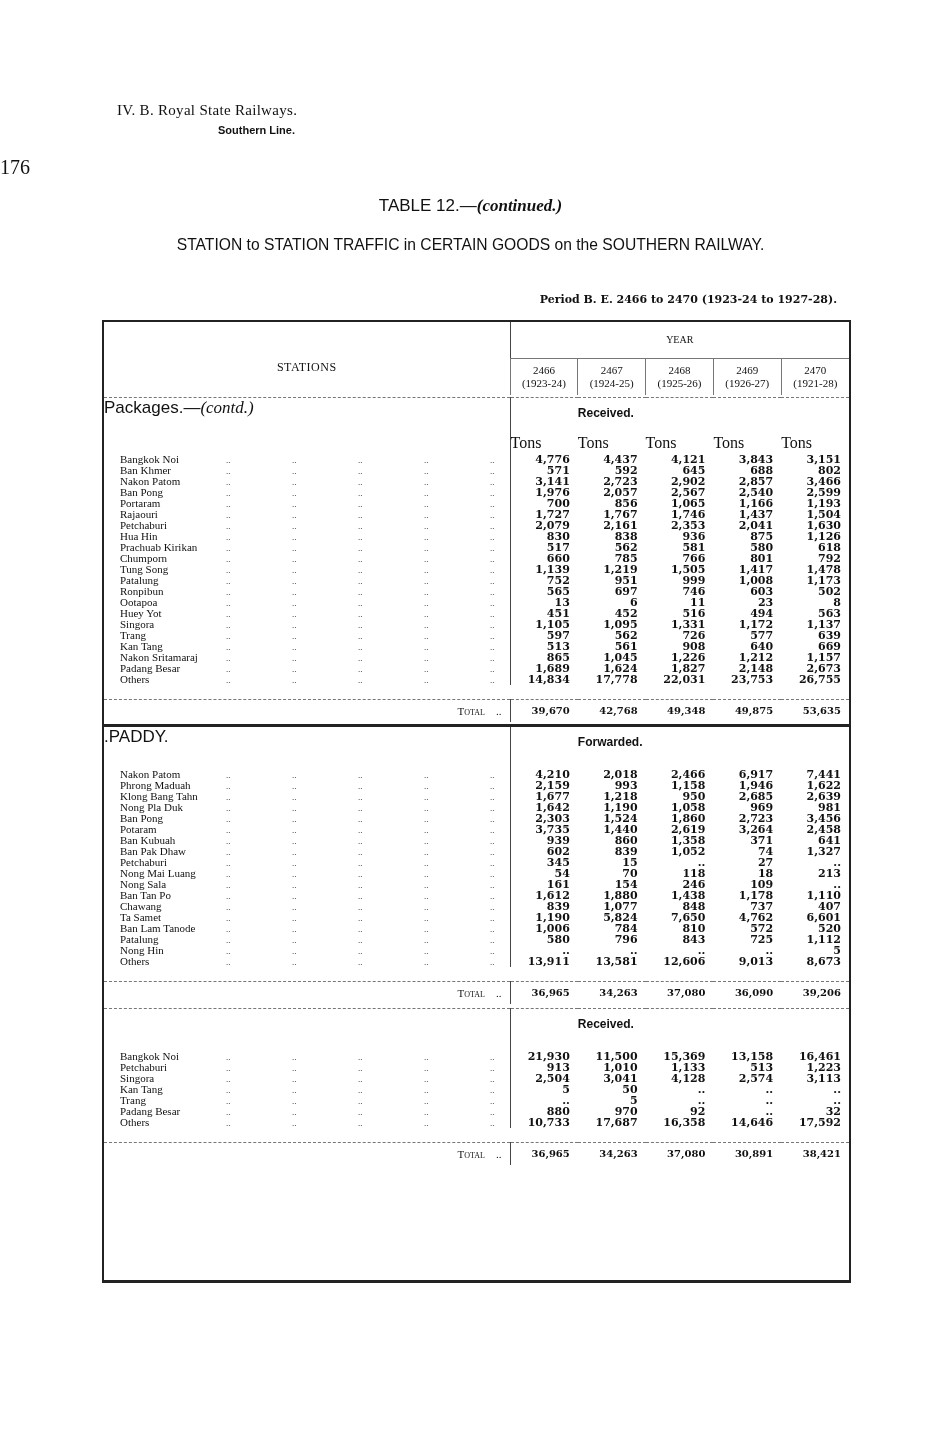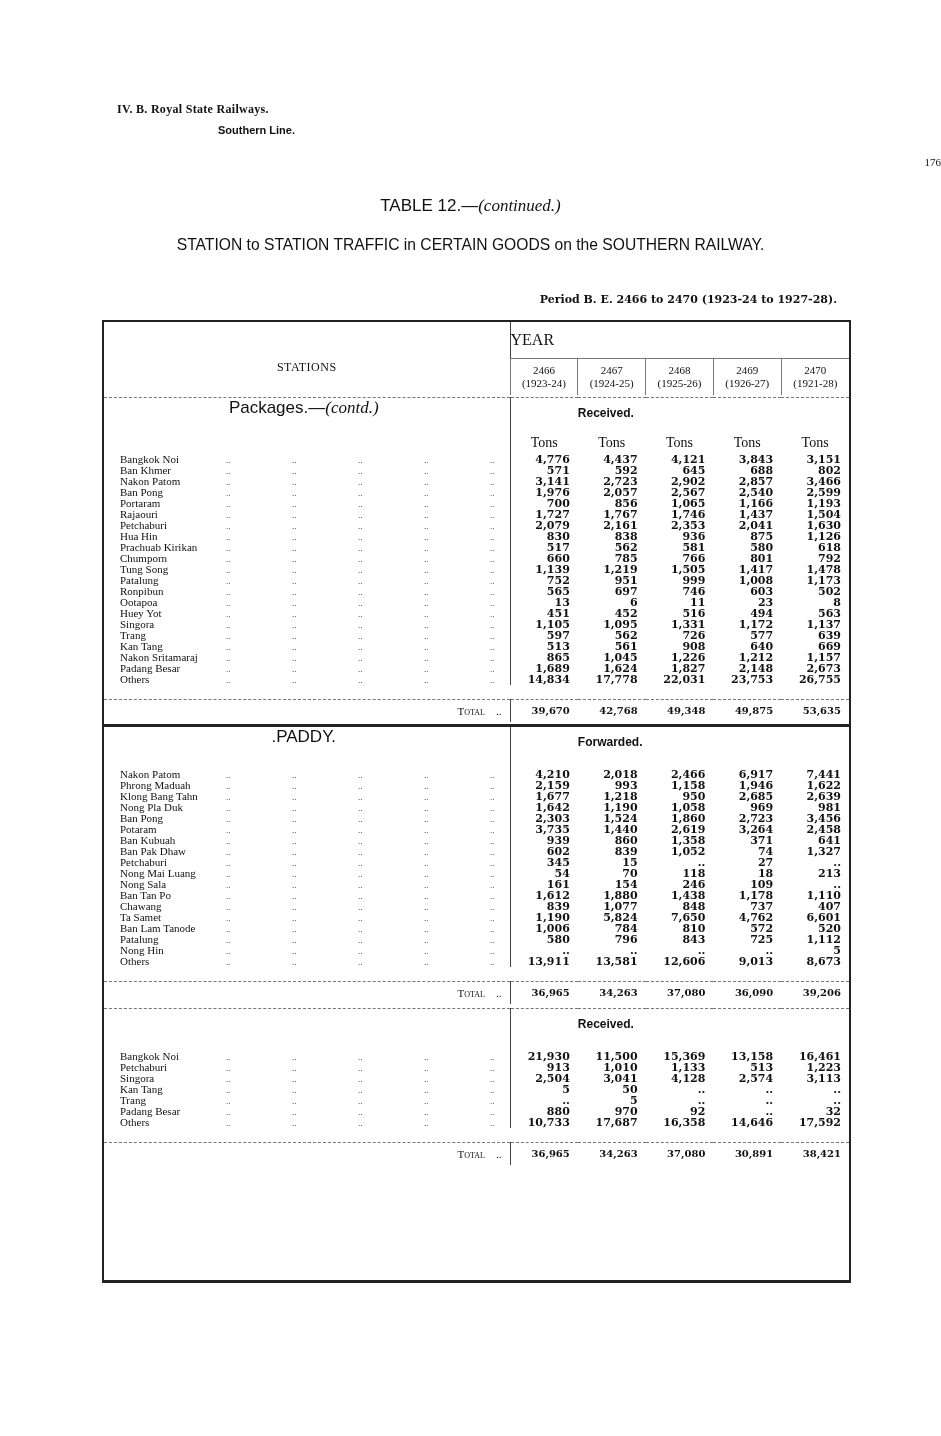--- a/index.html
+++ b/index.html
@@ -1,41 +1,41 @@
 <!DOCTYPE html>
 <html><head>
 <meta charset="utf-8">
 <style>
   html, body { margin: 0; padding: 0; background: #ffffff; }
   body { width: 941px; height: 1436px; position: relative; overflow: hidden;
          font-family: "Liberation Serif", serif; color: #111; }
-  .hdr1 { position: absolute; left: 117px; top: 102px; font-weight: bold; font-size: 12px; letter-spacing: 0.3px; }
+  .hdr1 { position: absolute; left: 117px; top: 102px; font-weight: normal; font-size: 15px; letter-spacing: 0.3px; }
   .hdr2 { position: absolute; left: 218px; top: 124px; font-weight: bold; font-size: 11px; font-family: "Liberation Sans", sans-serif; }
-  .pageno { position: absolute; left: 0; width: 941px; text-align: right; top: 156px; font-size: 11px; }
+  .pageno { position: absolute; left: 0; width: 941px; text-align: left; top: 156px; font-size: 20px; }
   .tabletitle { position: absolute; left: 0; width: 941px; text-align: center; top: 196px; font-size: 17px; font-family: "Liberation Sans", sans-serif; }
-  .tabletitle i { font-family: "Liberation Serif", serif; font-weight: normal; }
+  .tabletitle i { font-family: "Liberation Serif", serif; font-weight: bold; }
   .maintitle { position: absolute; left: 0; width: 941px; text-align: center; top: 235px; font-size: 17px;
                font-family: "Liberation Sans", sans-serif; transform: scaleX(0.92); transform-origin: center; }
   .period { position: absolute; right: 104px; top: 293px; font-size: 11px; font-weight: bold; font-family: "DejaVu Serif", serif; }
 
   .frame { position: absolute; left: 102px; top: 320px; width: 745px; height: 958px;
            border-left: 2px solid #222; border-right: 2px solid #222; border-top: 2px solid #222; border-bottom: 3px solid #222; }
   table.grid { border-collapse: collapse; width: 100%; font-size: 11px; table-layout: fixed; }
   table.grid td { padding: 0; vertical-align: top; }
   col.c-st { width: 406px; }
   col.c-y { width: 67.8px; }
   .vline { border-left: 1px solid #444; }
-  .yearhead { text-align: left; font-size: 16px; height: 36px; line-height: 36px; border-bottom: 1px solid #777; margin-top: 36px; }
+  .yearhead { text-align: center; font-size: 10px; height: 36px; line-height: 36px; border-bottom: 1px solid #777; margin-top: 36px; }
   .yrcell { text-align: center; font-size: 11px; line-height: 13px; padding: 5px 0 !important; border-left: 1px solid #777; }
   .stations-head { text-align: center; font-size: 12px; letter-spacing: 0.5px; padding-top: 38px !important; margin-top: 29px; }
   .section-row td { height: 26px; }
-  .sec-label { text-align: center; font-size: 17px; font-family: "Liberation Sans", sans-serif; padding-right: 6px !important; }
+  .sec-label { text-align: left; font-size: 17px; font-family: "Liberation Sans", sans-serif; padding-right: 6px !important; }
   .sec-label i { font-family: "Liberation Serif", serif; }
   .sub-label { text-align: left; font-weight: bold; font-family: "Liberation Sans", sans-serif; font-size: 12px; padding-top: 8px !important; }
-  .tons { text-align: center; font-size: 14px; height: 22px; line-height: 22px; }
+  .tons { text-align: left; font-size: 16px; height: 22px; line-height: 22px; }
   .drow td { height: 11px; line-height: 11px; font-size: 11px; }
   .name { padding-left: 16px !important; white-space: nowrap; position: relative; }
   .dots { position: absolute; left: 122px; right: 4px; top: 0; letter-spacing: 0; }
   .dots span { display: inline-block; width: 66px; font-size: 9px; }
   .num { text-align: right; padding-right: 8px !important; font-weight: bold; font-family: "DejaVu Serif", serif; font-size: 10px; }
   .rule-row td { height: 14px; border-bottom: 1px dashed #777; }
   .total-row td { height: 22px; line-height: 22px; }
   .total-label { text-align: right; font-variant: small-caps; font-size: 11px; padding-right: 8px !important; margin-top: 19px; }
   .thick-sep td { border-bottom: 3px solid #222; height: 2px; }
   .spacer td { height: 8px; }

